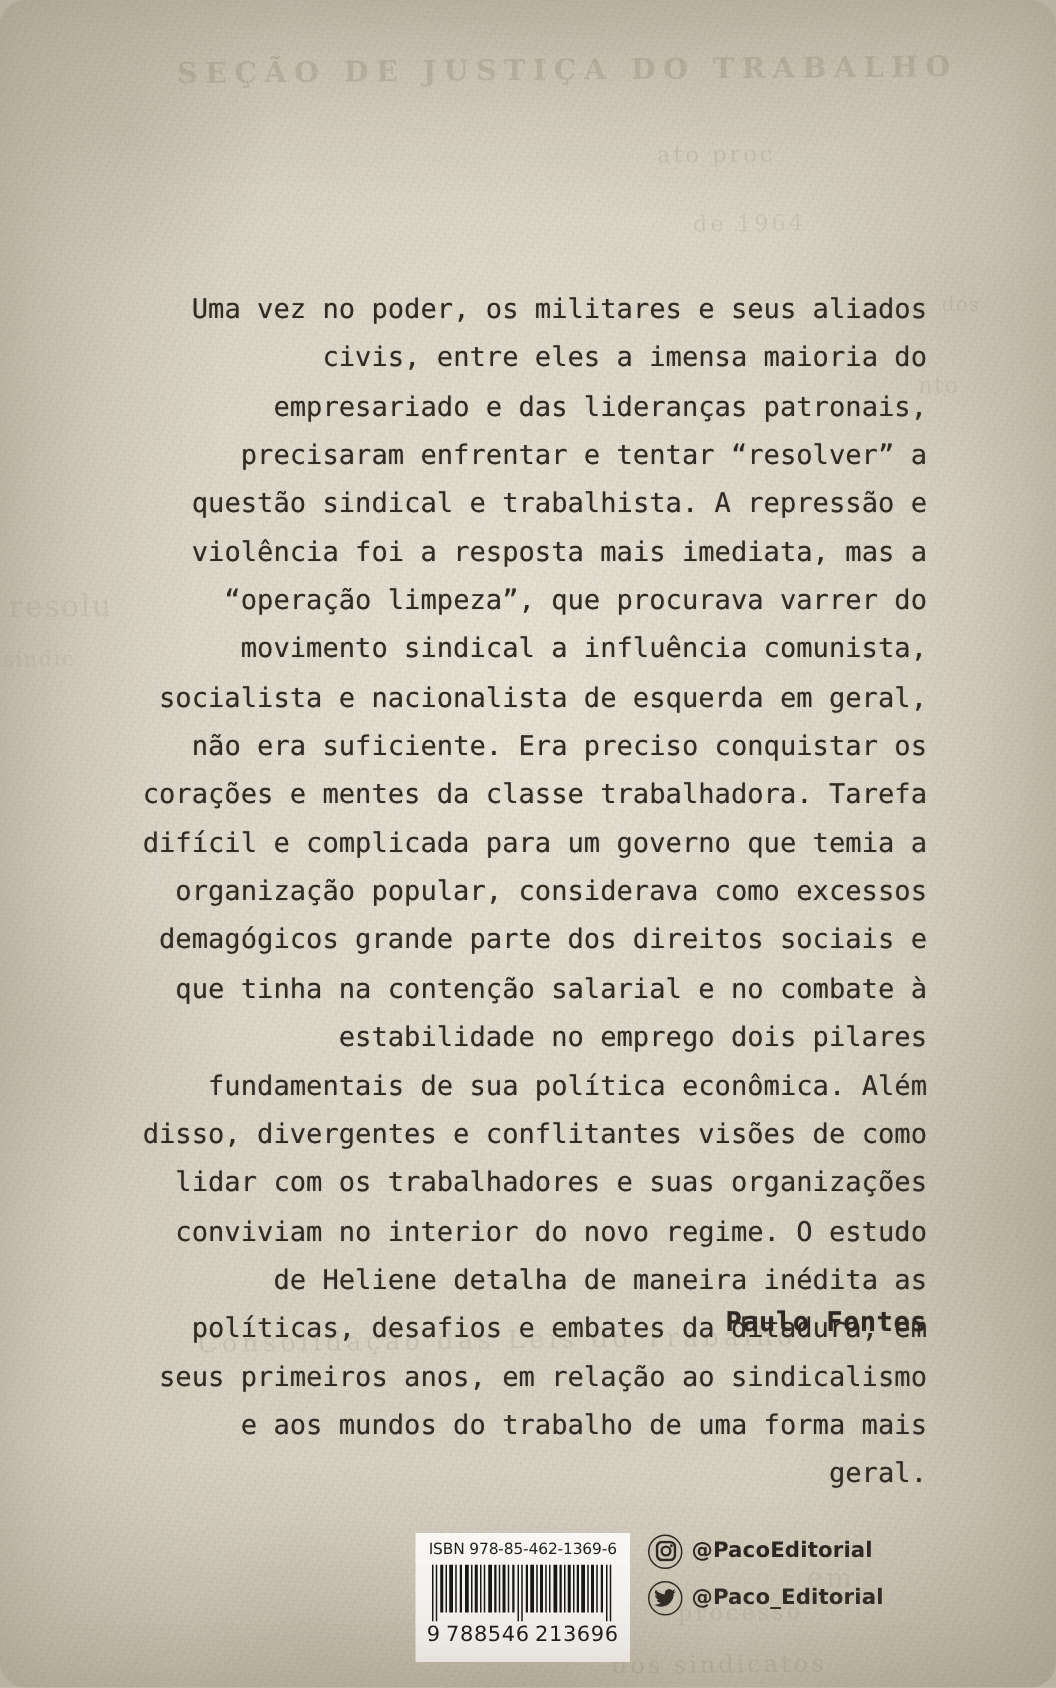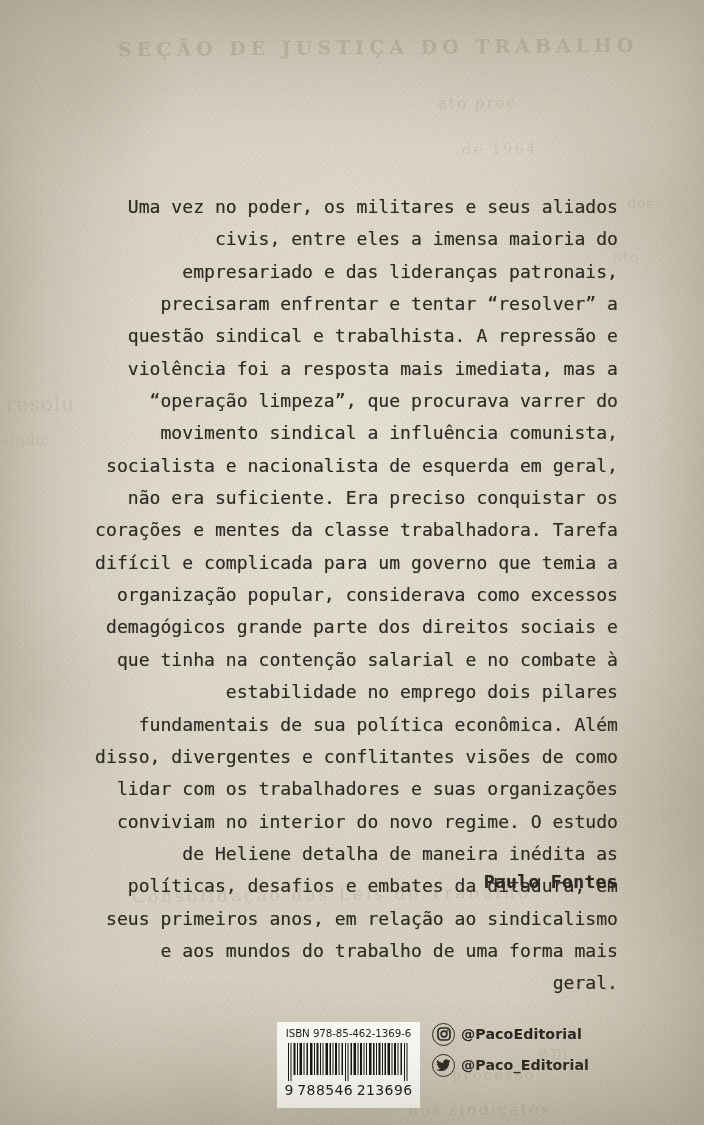--- a/index.html
+++ b/index.html
@@ -11,20 +11,21 @@
     position: relative;
     width: 704px;
     height: 1125px;
     overflow: hidden;
     background-color: #d6d0c1;
     background-image:
       radial-gradient(ellipse 70% 55% at 48% 42%, rgba(233,228,214,0.85) 0%, rgba(233,228,214,0.0) 72%),
       linear-gradient(100deg, rgba(176,167,148,0.35) 0%, rgba(176,167,148,0.0) 22%, rgba(176,167,148,0.0) 76%, rgba(168,158,138,0.42) 100%),
       linear-gradient(184deg, rgba(160,150,130,0.30) 0%, rgba(160,150,130,0.0) 14%, rgba(160,150,130,0.0) 86%, rgba(158,148,128,0.34) 100%);
     font-family: "DejaVu Sans Mono", "Liberation Mono", monospace;
+    border-radius: 17px;
   }
   
   #grain {
     position: absolute;
     inset: 0;
     pointer-events: none;
     opacity: 0.55;
     background-image:
       repeating-linear-gradient(37deg, rgba(120,110,92,0.055) 0px, rgba(120,110,92,0.055) 1px, rgba(255,255,255,0.05) 1px, rgba(255,255,255,0.05) 2px, rgba(120,110,92,0.0) 2px, rgba(120,110,92,0.0) 4px),
       repeating-linear-gradient(118deg, rgba(105,96,78,0.05) 0px, rgba(105,96,78,0.05) 1px, rgba(255,252,244,0.055) 1px, rgba(255,252,244,0.055) 3px, rgba(105,96,78,0.0) 3px, rgba(105,96,78,0.0) 5px),

